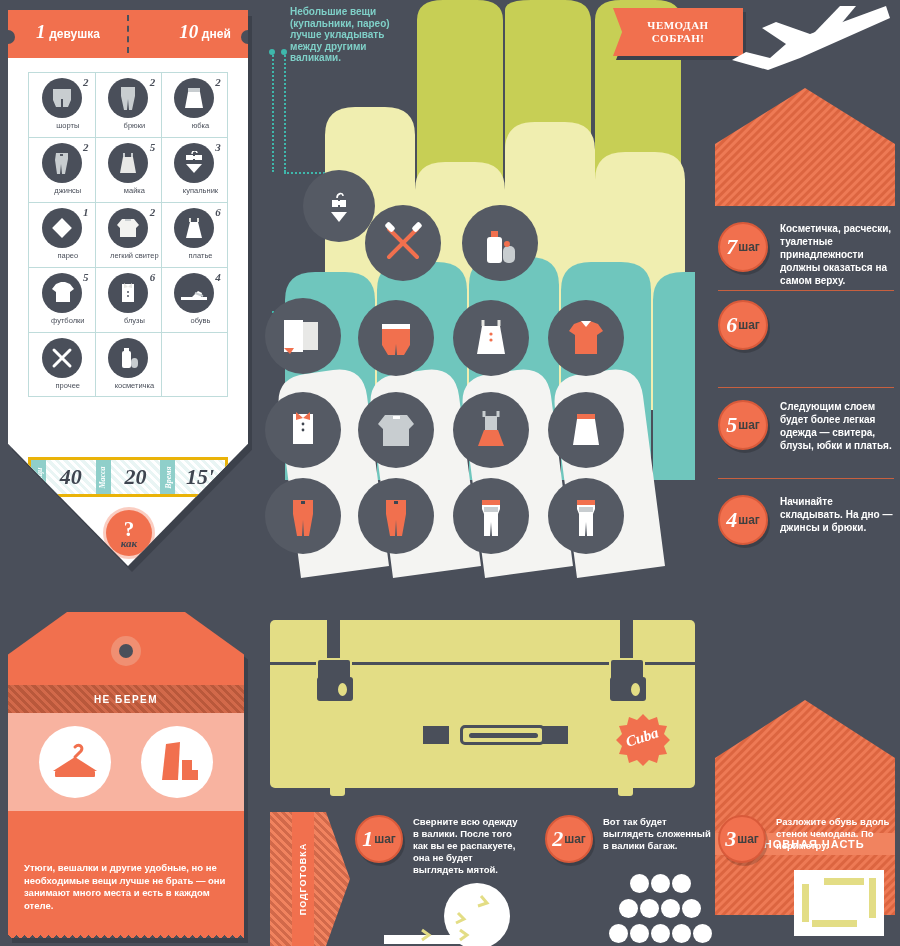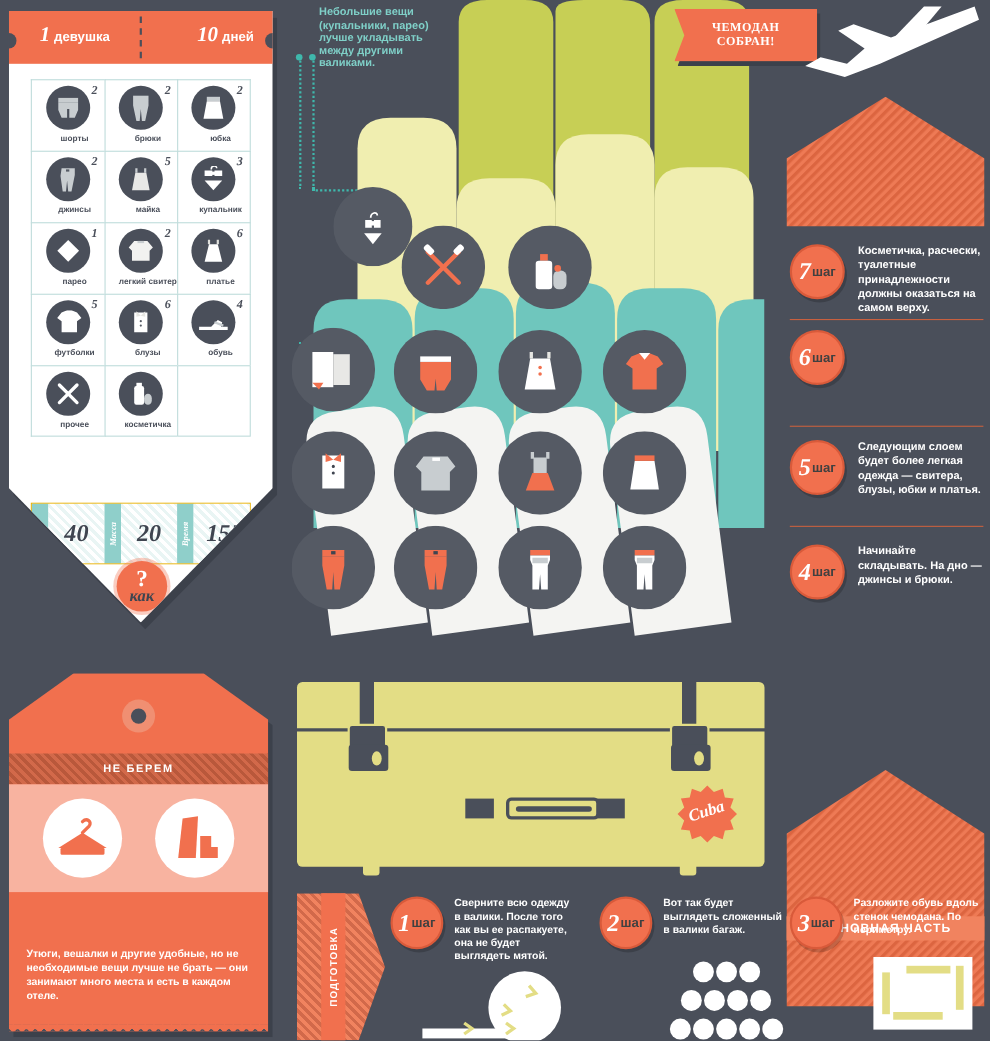--- a/index.html
+++ b/index.html
@@ -30,37 +30,37 @@
   
   .grid{position:absolute;left:20px;top:62px;width:200px;}
   .grow{display:flex;}
   .gcell{width:66.6px;height:65px;box-sizing:border-box;border:1px solid #bfdcdb;border-right:none;border-bottom:none;
      position:relative;display:flex;flex-direction:column;align-items:center;justify-content:flex-start;}
   .grow:last-child .gcell{border-bottom:1px solid #bfdcdb;}
   .gcell:last-child{border-right:1px solid #bfdcdb;}
   .gcell .circ{width:40px;height:40px;border-radius:50%;background:#4a4f5a;margin-top:5px;
      display:flex;align-items:center;justify-content:center;}
   .gcell .qty{position:absolute;right:6px;top:3px;font-size:11px;font-style:italic;font-weight:bold;color:#4a4f5a;font-family:"Liberation Serif",serif;}
-  .gcell .lbl{font-size:7.5px;color:#4a4f5a;margin-top:3px;font-weight:bold;text-align:center;line-height:9px;padding-left:12px;}
+  .gcell .lbl{font-size:7.5px;color:#4a4f5a;margin-top:3px;font-weight:normal;text-align:center;line-height:9px;padding-left:12px;}
   .gcell.empty{background:#fff;}
 
   
-  .stats{position:absolute;left:20px;top:447px;width:200px;height:56px;display:flex;border:1px solid #eab308;box-sizing:border-box;}
+  .stats{position:absolute;left:20px;top:447px;width:200px;height:40px;display:flex;border:3px solid #eab308;box-sizing:border-box;}
   .st-k{width:15px;background:#8fcfca;color:#fff;font-size:8px;font-weight:bold;font-style:italic;
      display:flex;align-items:center;justify-content:center;}
   .st-k span{transform:rotate(-90deg);white-space:nowrap;font-family:"Liberation Serif",serif;}
   .st-v{flex:1;background:
      repeating-linear-gradient(45deg,#e9f5f4 0 3px,#ffffff 3px 6px);
      display:flex;align-items:center;justify-content:center;color:#3f4550;
      font-size:22px;font-weight:bold;font-style:italic;font-family:"Liberation Serif",serif;}
   .qmark{position:absolute;left:98px;top:500px;width:46px;height:46px;border-radius:50%;background:#f1704e;
      border:2px solid #e0apt;box-sizing:border-box;display:flex;flex-direction:column;align-items:center;justify-content:center;
      box-shadow:0 0 0 3px rgba(241,112,78,.35);}
   .qmark .q{color:#fff;font-size:21px;line-height:15px;font-weight:bold;font-family:"Liberation Serif",serif;margin-top:4px;}
-  .qmark .k{color:#3f4550;font-size:15px;font-style:italic;font-weight:bold;font-family:"Liberation Serif",serif;}
+  .qmark .k{color:#3f4550;font-size:11px;font-style:italic;font-weight:bold;font-family:"Liberation Serif",serif;}
 
   
   #note{left:270px;top:6px;width:120px;color:#7fd0c8;font-size:10px;line-height:11.5px;font-weight:bold;margin-left:20px;}
   .dotline{position:absolute;border-left:2px dotted #3fb8ac;}
   .dotrow{position:absolute;border-top:2px dotted #3fb8ac;}
   .dotend{position:absolute;width:6px;height:6px;border-radius:50%;background:#3fb8ac;}
 
   
   #banner{left:613px;top:8px;width:130px;height:48px;font-family:Liberation Serif, serif;}
   #banner .sh{position:absolute;left:3px;top:4px;width:130px;height:48px;background:#3c414b;

